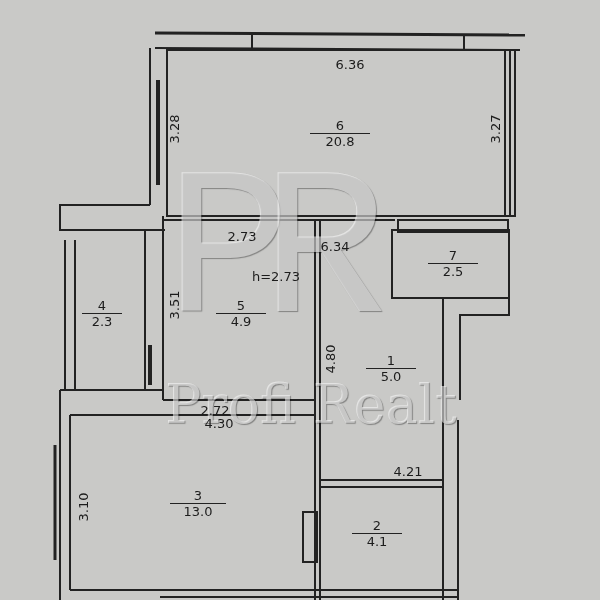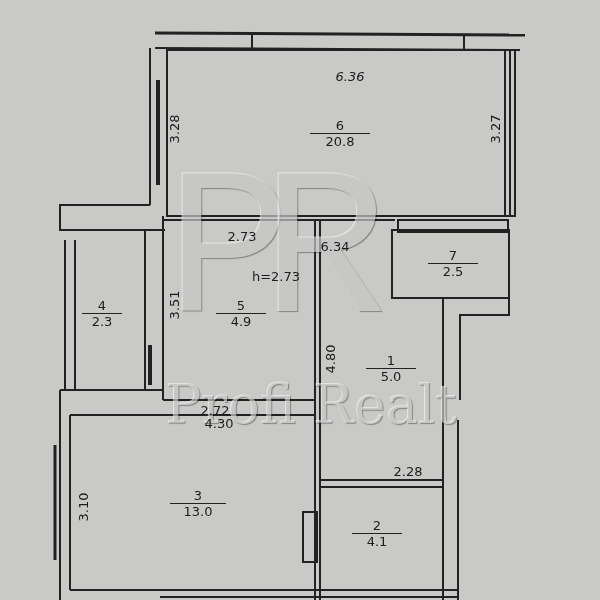--- a/index.html
+++ b/index.html
@@ -88,24 +88,24 @@
 </div>
 <div class="room" style="left:170px;top:488px;width:56px;">
   <span class="num">3</span>
   <span class="area">13.0</span>
 </div>
 <div class="room" style="left:352px;top:518px;width:50px;">
   <span class="num">2</span>
   <span class="area">4.1</span>
 </div>
 
-<div class="lbl" style="left:330px;top:70px;width:40px;font-style:italic;">6.36</div>
+<div class="lbl" style="left:330px;top:58px;width:40px;">6.36</div>
 <div class="lbl vert" style="left:155px;top:122px;width:40px;">3.28</div>
 <div class="lbl vert" style="left:476px;top:122px;width:40px;">3.27</div>
 <div class="lbl" style="left:315px;top:204px;width:40px;margin-top:36px;">6.34</div>
 <div class="lbl" style="left:222px;top:230px;width:40px;">2.73</div>
 <div class="lbl" style="left:246px;top:270px;width:60px;">h=2.73</div>
 <div class="lbl vert" style="left:155px;top:298px;width:40px;">3.51</div>
 <div class="lbl vert" style="left:311px;top:352px;width:40px;">4.80</div>
 <div class="lbl" style="left:195px;top:404px;width:40px;">2.72</div>
 <div class="lbl" style="left:182px;top:417px;width:40px;margin-left:17px;">4.30</div>
-<div class="lbl" style="left:388px;top:465px;width:40px;">2.28</div>
+<div class="lbl" style="left:388px;top:465px;width:40px;">4.21</div>
 <div class="lbl vert" style="left:64px;top:500px;width:40px;">3.10</div>
 
 </body></html>

